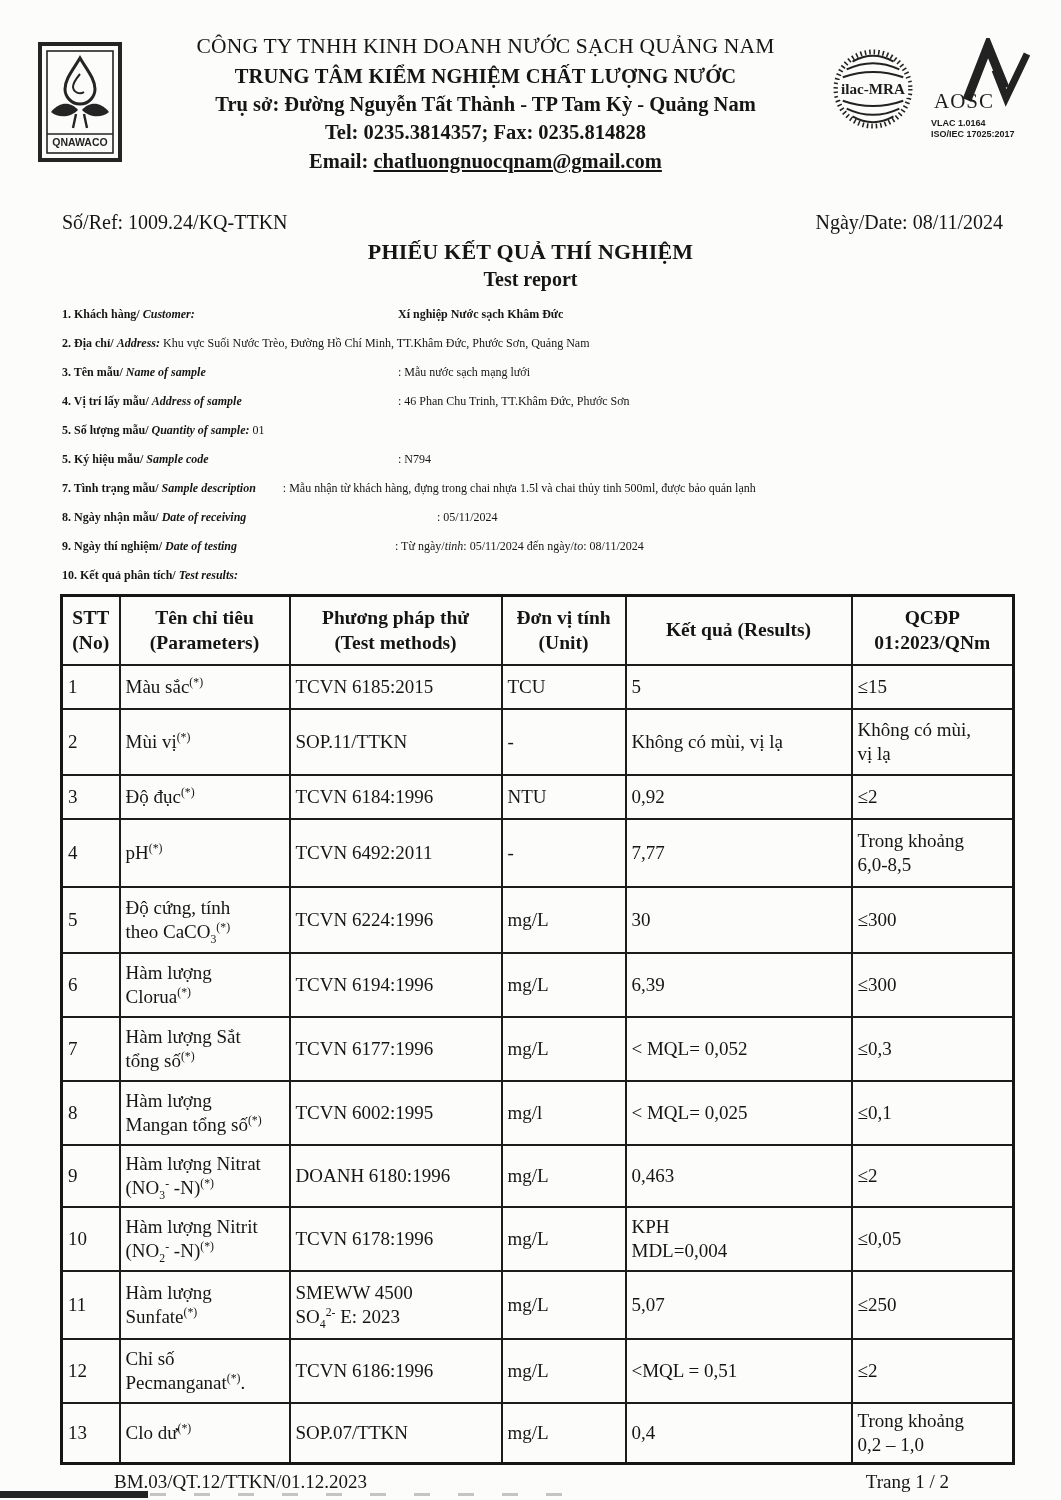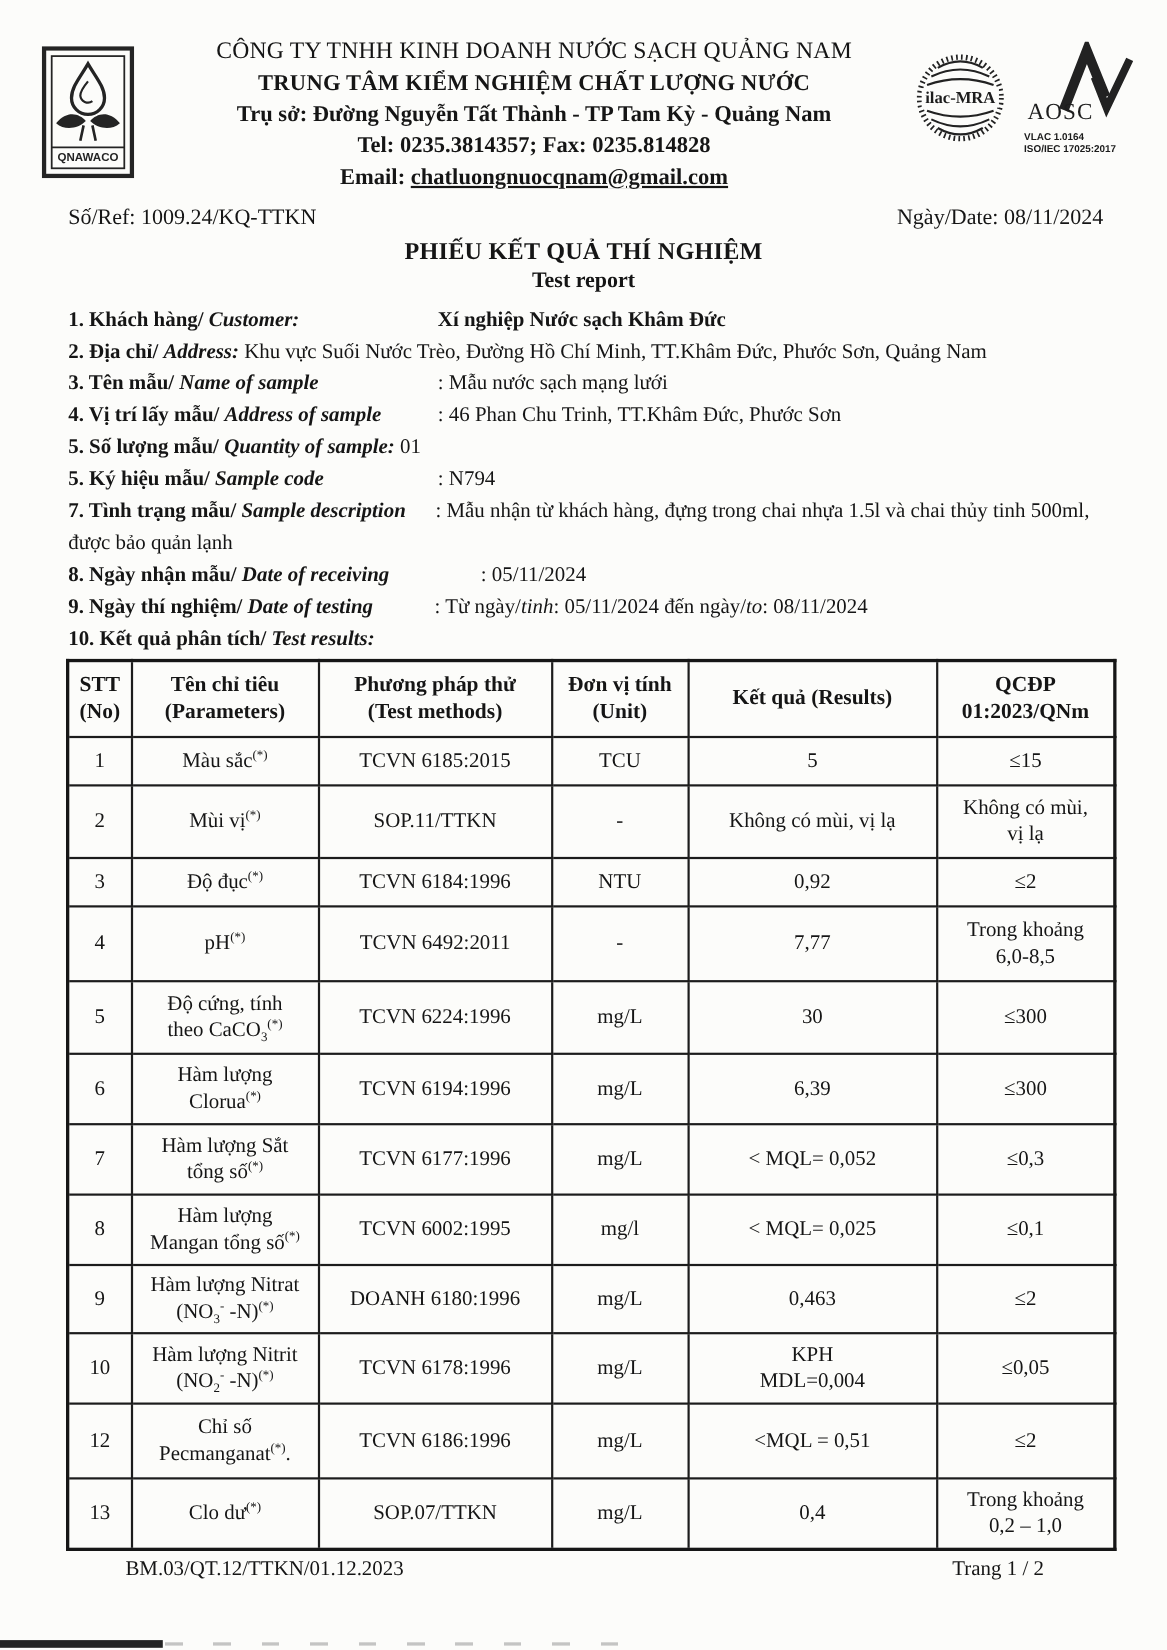--- a/index.html
+++ b/index.html
@@ -17,37 +17,37 @@
   .hc2{font-size:20.5px;font-weight:bold;letter-spacing:.2px;}
   .hc3{font-size:20.5px;font-weight:bold;}
   .hc4{font-size:20.5px;font-weight:bold;}
   .hc5{font-size:20.5px;font-weight:bold;}
   .email{text-decoration:underline;}
   .logos-right{width:208px;display:flex;gap:18px;align-items:flex-start;padding-top:8px;}
   .svgtxt{font-family:"Liberation Sans",sans-serif;}
   .aosc-wrap{}
   .aosc-sub{font-family:"Liberation Sans",sans-serif;font-weight:bold;font-size:9px;line-height:1.25;color:#1b1b1b;}
   
-  .ref-row{display:flex;justify-content:space-between;margin:12px 58px 0 62px;font-size:20px;}
+  .ref-row{display:flex;justify-content:space-between;margin:36px 58px 0 62px;font-size:20px;}
   .title{text-align:center;font-weight:bold;font-size:22px;margin-top:5px;letter-spacing:.2px;}
   .subtitle{text-align:center;font-weight:bold;font-size:20px;margin-top:3px;}
   
-  .info{margin:9px 52px 0 62px;font-size:19px;}
+  .info{margin:9px 52px 0 62px;font-size:12px;}
   .info-line{margin:0;line-height:29px;}
   .info-line .lbl{white-space:nowrap;}
   .cols .lbl{display:inline-block;min-width:336px;}
   .cols8 .lbl{display:inline-block;min-width:375px;}
   .cols9 .lbl{display:inline-block;min-width:333px;}
   .gap7 .val{margin-left:27px;}
   .info-customer .val{font-weight:bold;}
   .info-line i{font-style:italic;}
   
   .results-table{
     margin:4px 0 0 60px;border-collapse:collapse;table-layout:fixed;
-    width:952px;font-size:19px;text-align:center;border:3px solid #161616;padding-left:48px;
+    width:952px;font-size:19px;border:3px solid #161616;padding-left:48px;
   }
   .results-table th,.results-table td{
     border:2px solid #1c1c1c;padding:2px 5px;vertical-align:middle;line-height:1.28;
     overflow:hidden;
   }
   .results-table thead tr{height:70px;}
   .results-table th{font-weight:bold;font-size:19.5px;}
   .results-table sup{font-size:.62em;vertical-align:super;line-height:0;}
   .results-table sub{font-size:.62em;vertical-align:sub;line-height:0;}
   tbody tr:nth-child(1){height:44px;}
@@ -264,20 +264,28 @@
         </tr>
         <tr>
           <td>10</td>
           <td>Hàm lượng Nitrit<br>(NO<sub>2</sub><sup>-</sup> -N)<sup>(*)</sup></td>
           <td>TCVN 6178:1996</td>
           <td>mg/L</td>
           <td>KPH<br>MDL=0,004</td>
           <td>≤0,05</td>
         </tr>
         <tr>
+          <td>11</td>
+          <td>Hàm lượng<br>Sunfate<sup>(*)</sup></td>
+          <td>SMEWW 4500<br>SO<sub>4</sub><sup>2-</sup> E: 2023</td>
+          <td>mg/L</td>
+          <td>5,07</td>
+          <td>≤250</td>
+        </tr>
+        <tr>
           <td>12</td>
           <td>Chỉ số<br>Pecmanganat<sup>(*)</sup>.</td>
           <td>TCVN 6186:1996</td>
           <td>mg/L</td>
           <td>&lt;MQL = 0,51</td>
           <td>≤2</td>
         </tr>
         <tr>
           <td>13</td>
           <td>Clo dư<sup>(*)</sup></td>

